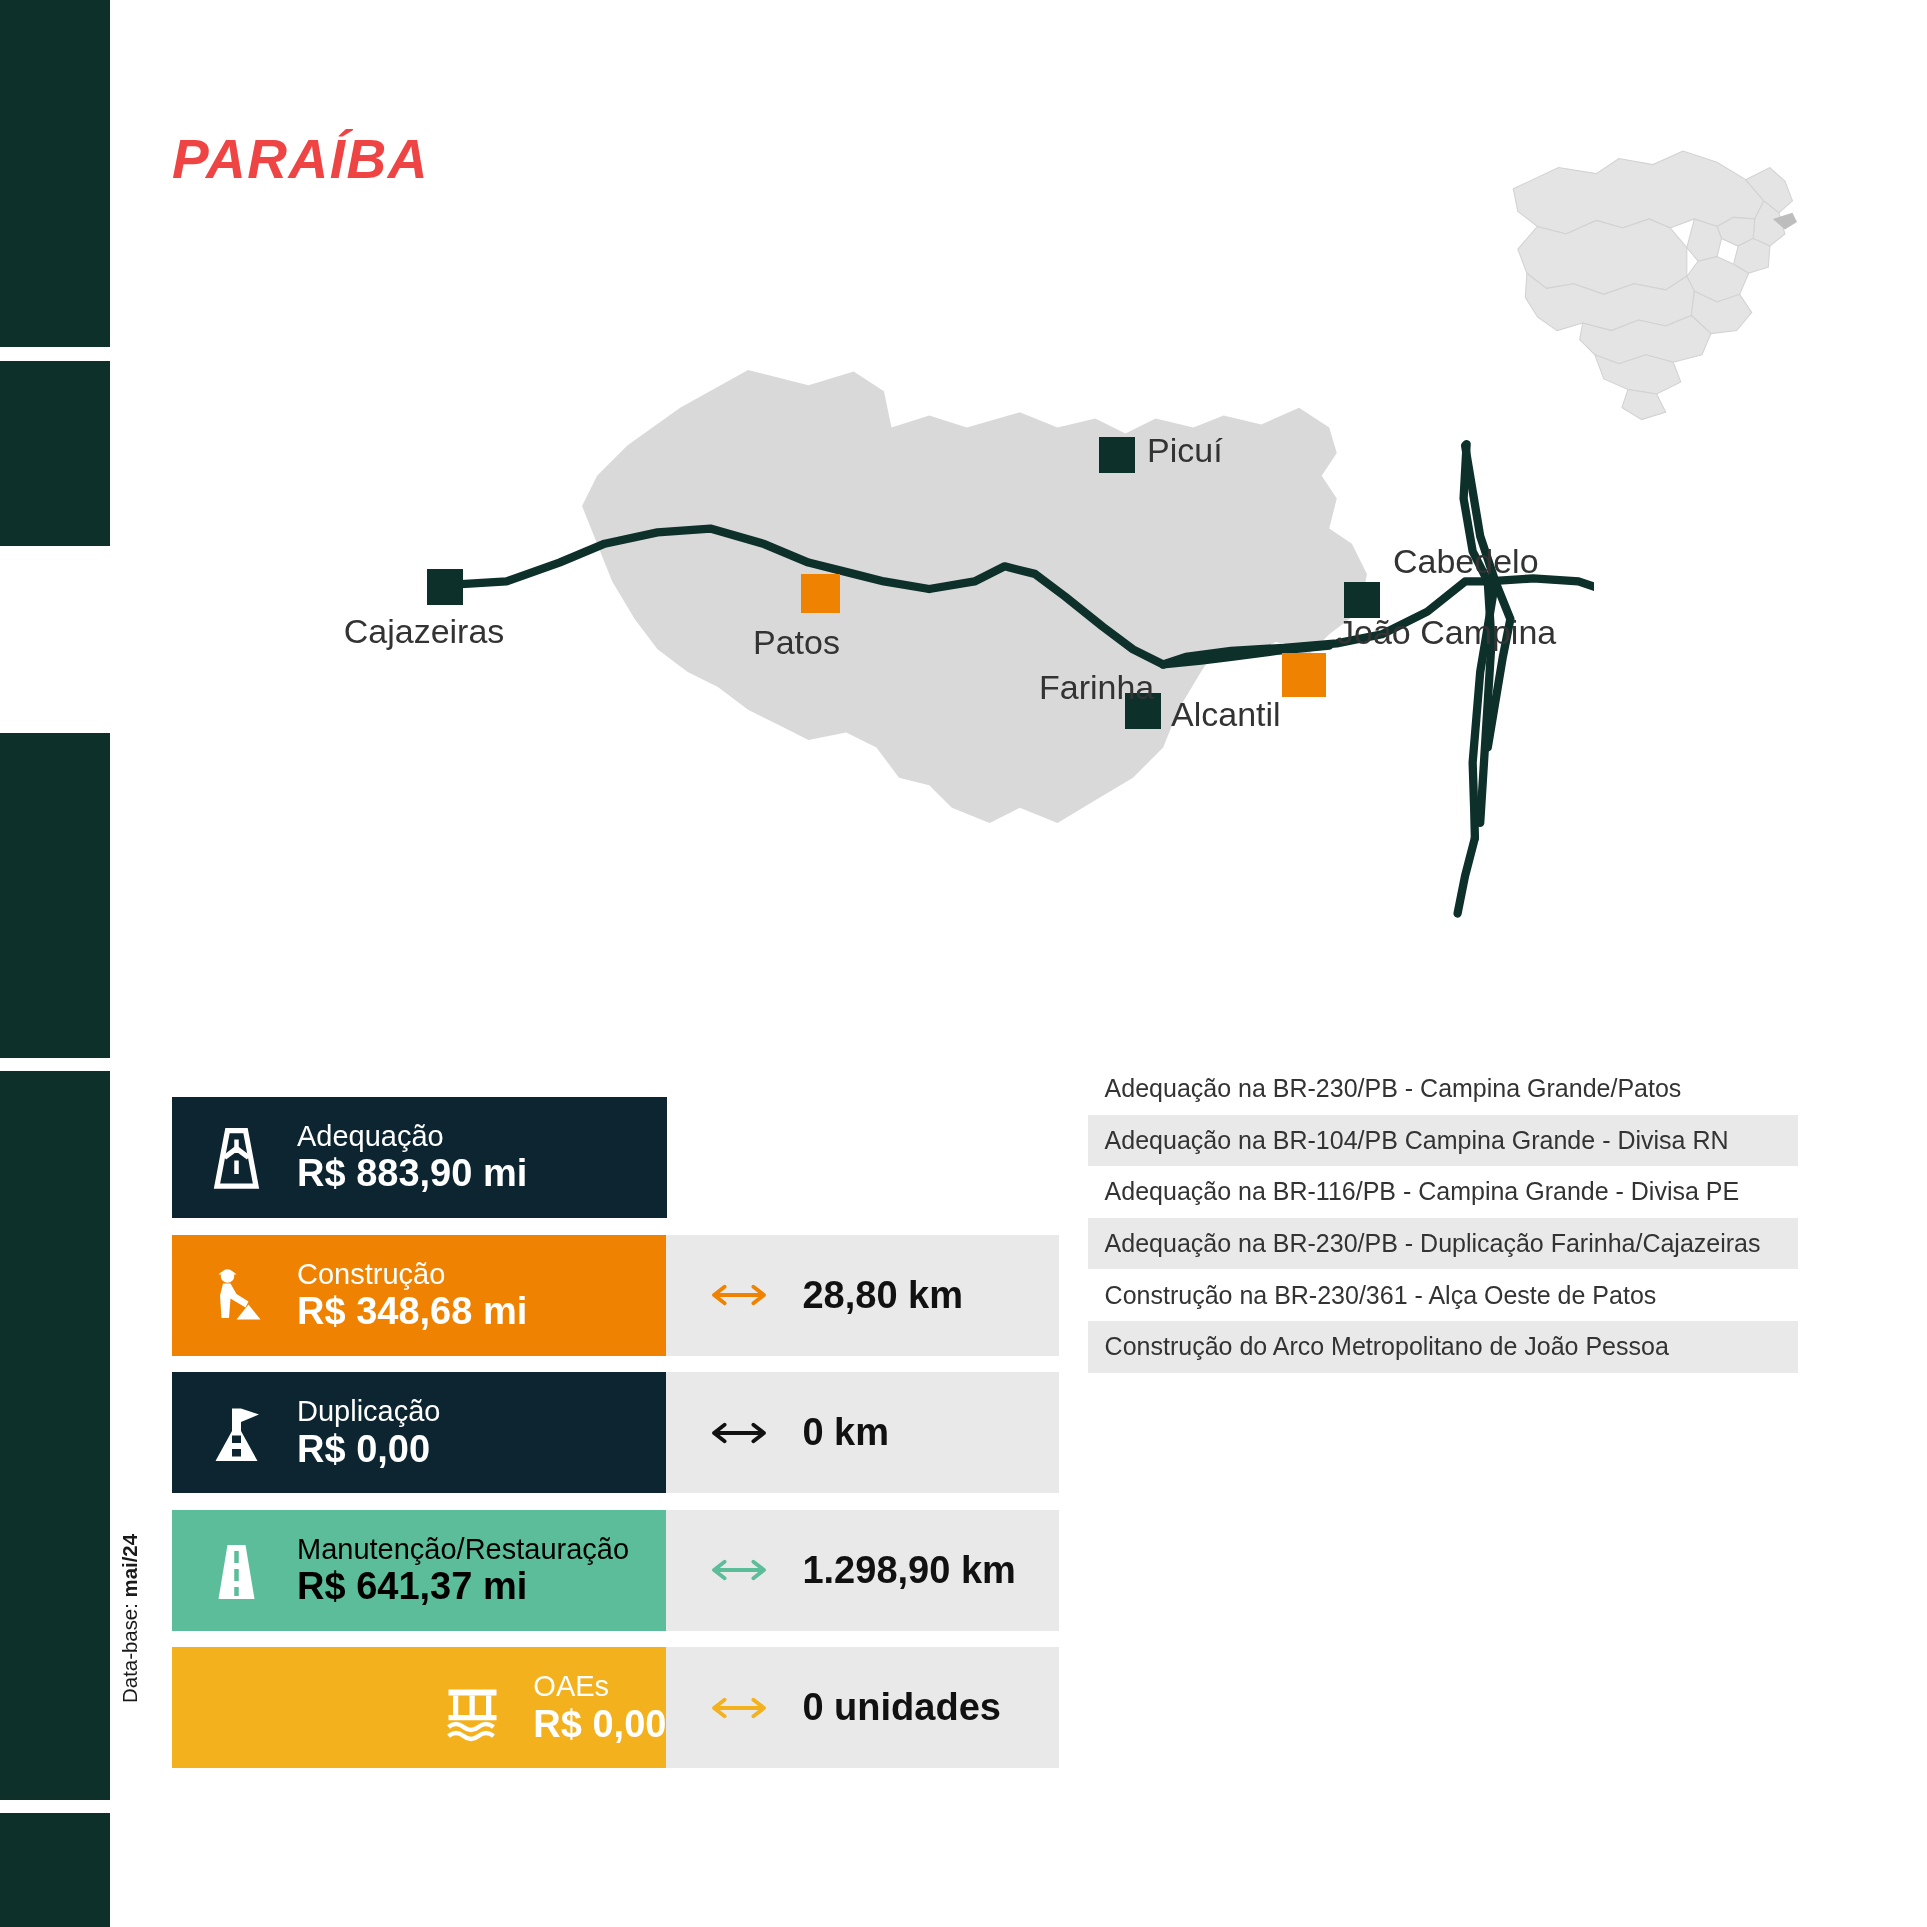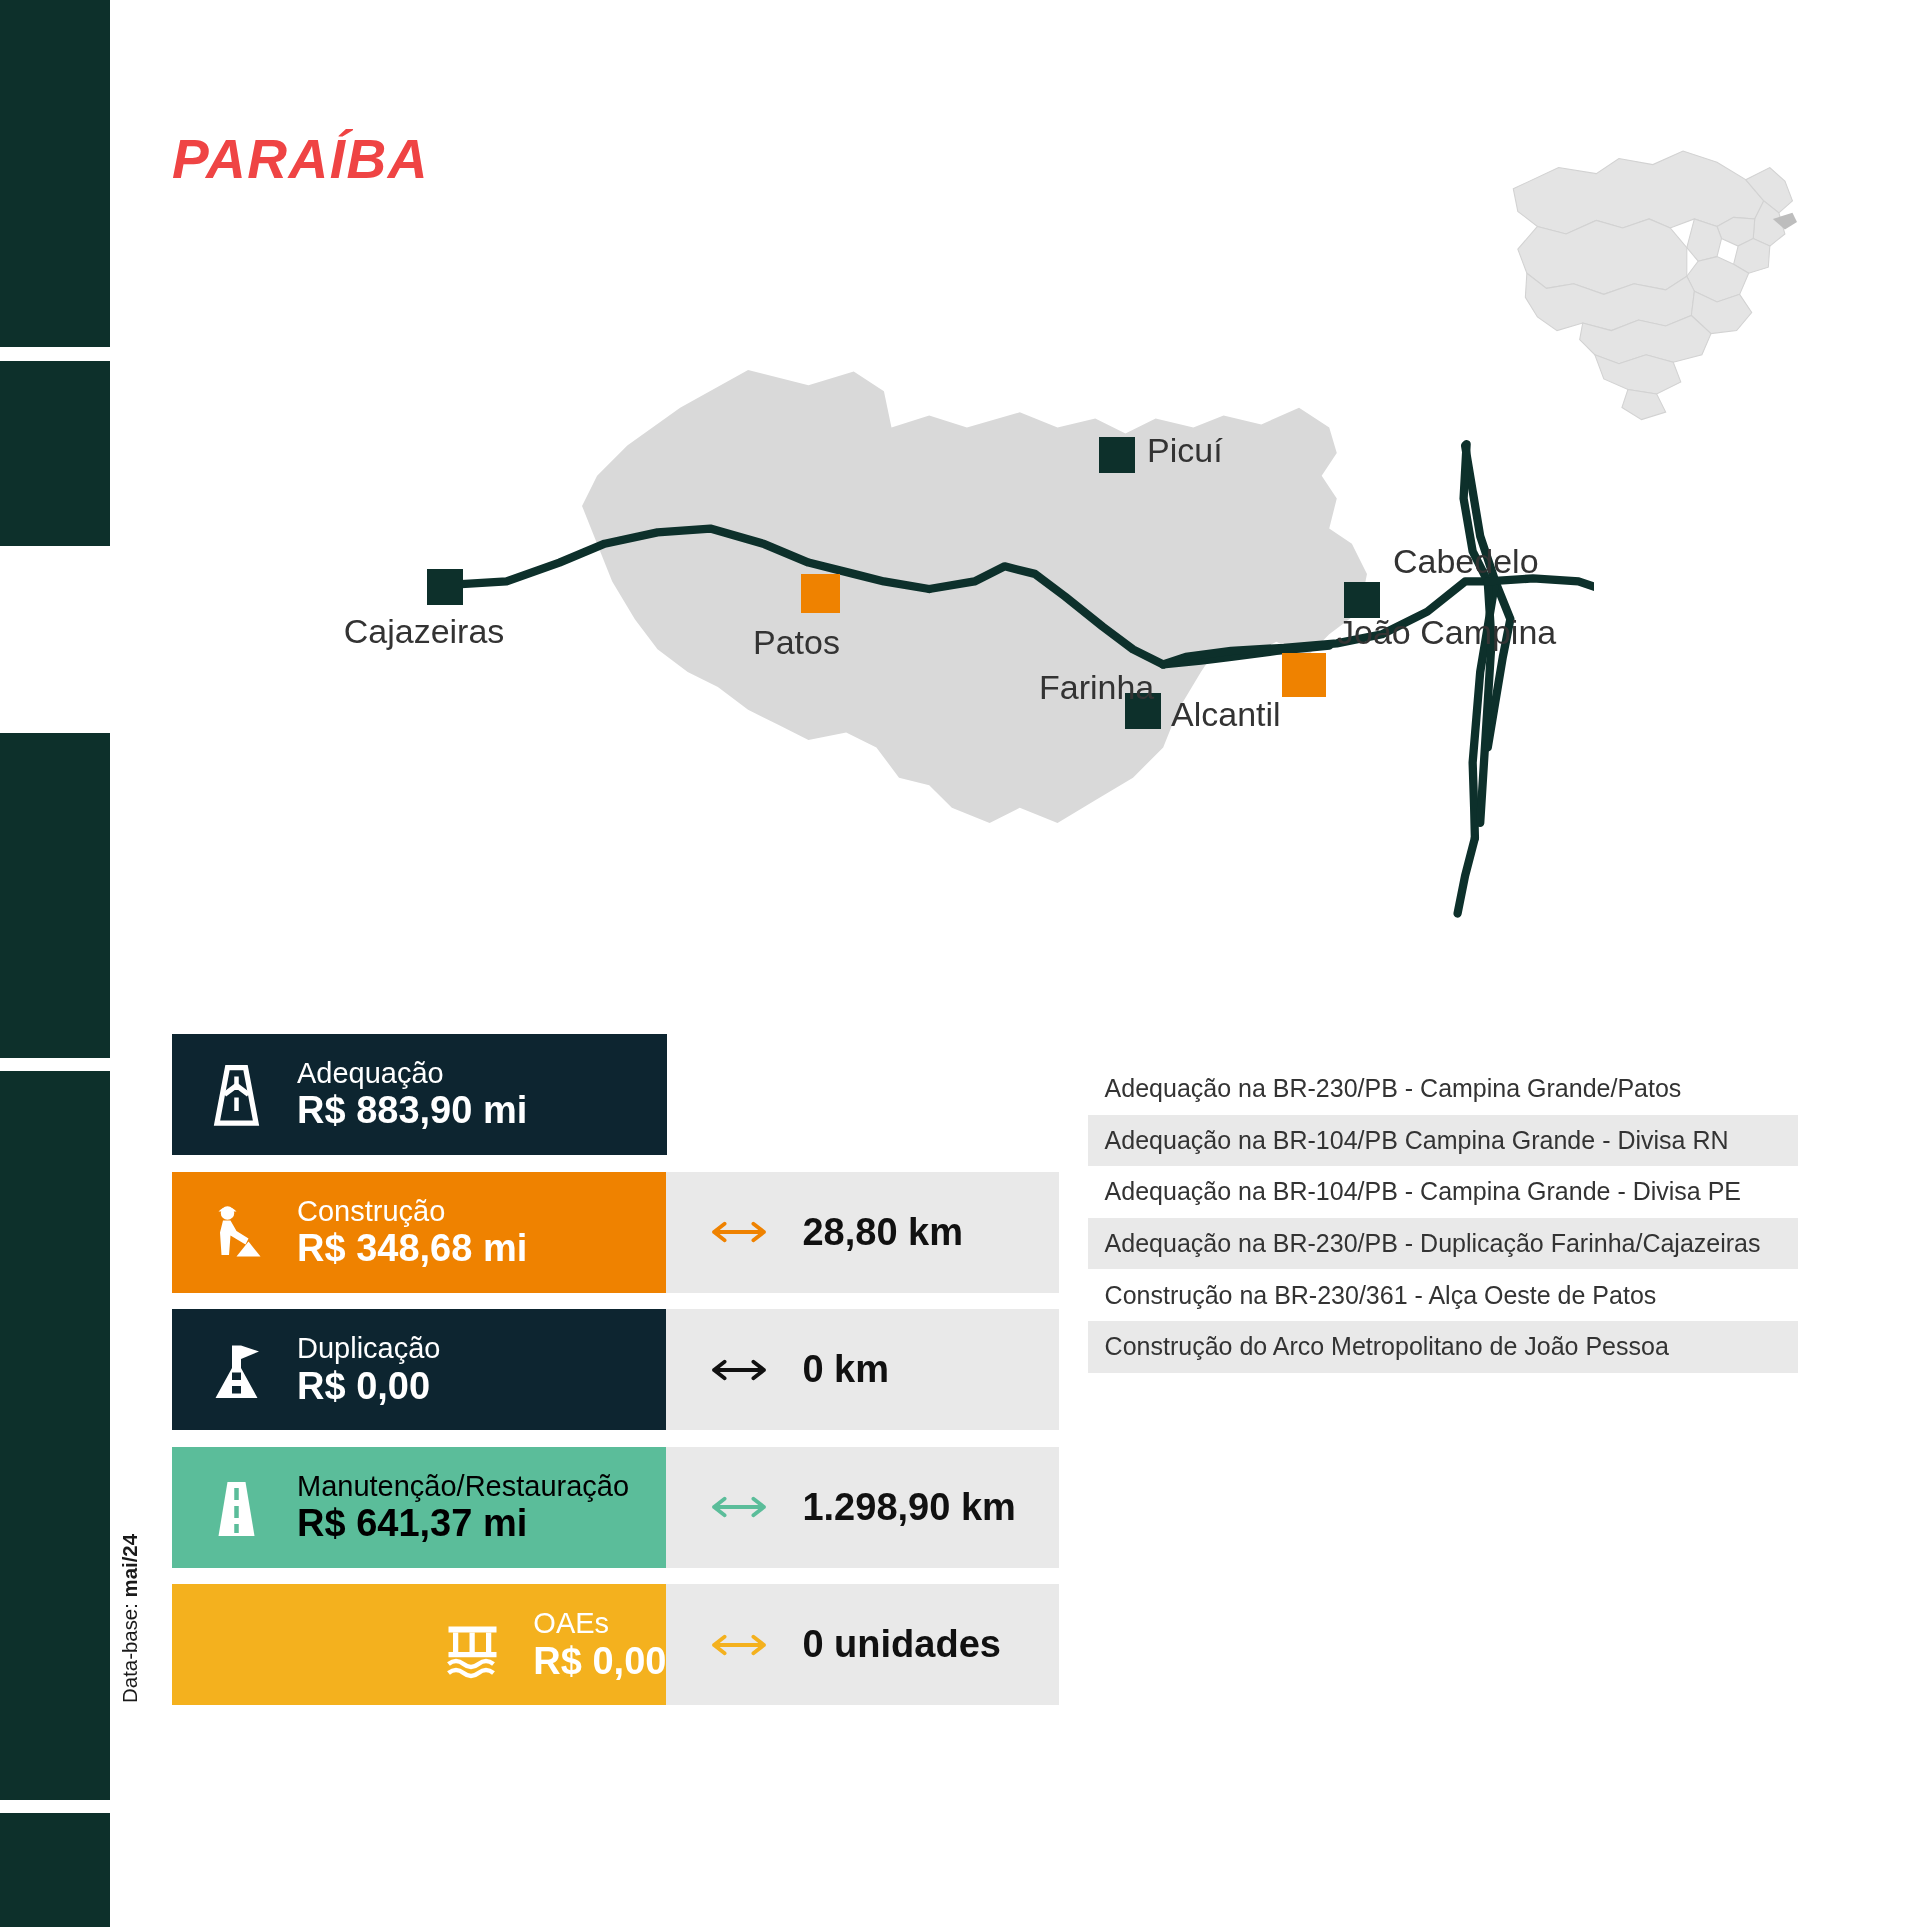--- a/index.html
+++ b/index.html
@@ -34,21 +34,21 @@
   .statemap { position: absolute; left: 355px; top: 355px; width: 1239px; height: 634px; }
 
   .mlabel {
     position: absolute; font-size: 34px; color: #333333; white-space: nowrap;
   }
   .msq { position: absolute; width: 36px; height: 36px; }
   .msq.dark { background: #0d302b; }
   .msq.orange { background: #ef8200; }
 
   
-  .cards { position: absolute; left: 172px; top: 1034px; width: 887px; }
+  .cards { position: absolute; left: 172px; top: 1097px; width: 887px; }
   .cardrow { display: flex; height: 121px; margin-bottom: 16.6px; }
   .card {
     width: 495px; display: flex; align-items: center; padding-left: 30px; gap: 26px;
   }
   .card .ico { width: 69px; height: 69px; flex: 0 0 69px; }
   .card .txt { display: flex; flex-direction: column; justify-content: center; }
   .card .ctitle { font-size: 29px; line-height: 1.12; }
   .card .cval { font-size: 38px; font-weight: bold; line-height: 1.12; }
   .km {
     width: 393px; background: #e9e9e9; display: flex; align-items: center;
@@ -283,21 +283,21 @@
           </svg>
         </span>
         <span class="kmtxt">0 unidades</span>
       </div>
     </div>
   </div>
 
   <div class="works">
     <div class="work">Adequação na BR-230/PB - Campina Grande/Patos</div>
     <div class="work alt">Adequação na BR-104/PB Campina Grande - Divisa RN</div>
-    <div class="work">Adequação na BR-104/PB - Campina Grande - Divisa PE</div>
+    <div class="work">Adequação na BR-116/PB - Campina Grande - Divisa PE</div>
     <div class="work alt">Adequação na BR-230/PB - Duplicação Farinha/Cajazeiras</div>
     <div class="work">Construção na BR-230/361 - Alça Oeste de Patos</div>
     <div class="work alt">Construção do Arco Metropolitano de João Pessoa</div>
   </div>
 
   <div class="database">
     <span>Data-base: </span><b>mai/24</b>
   </div>
 
 </div>

